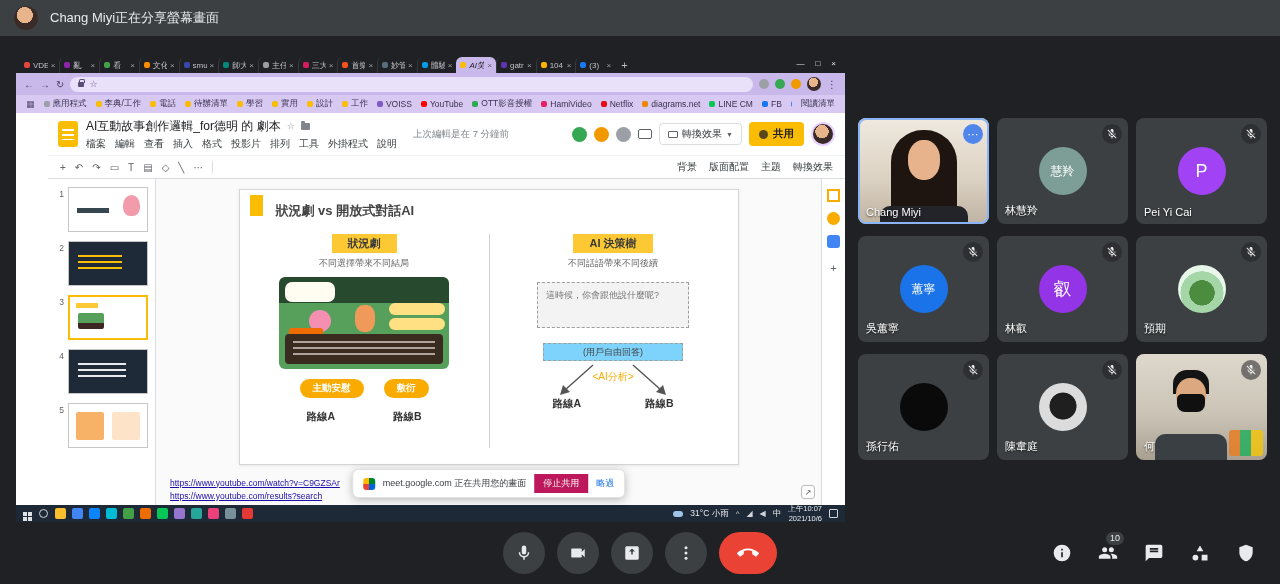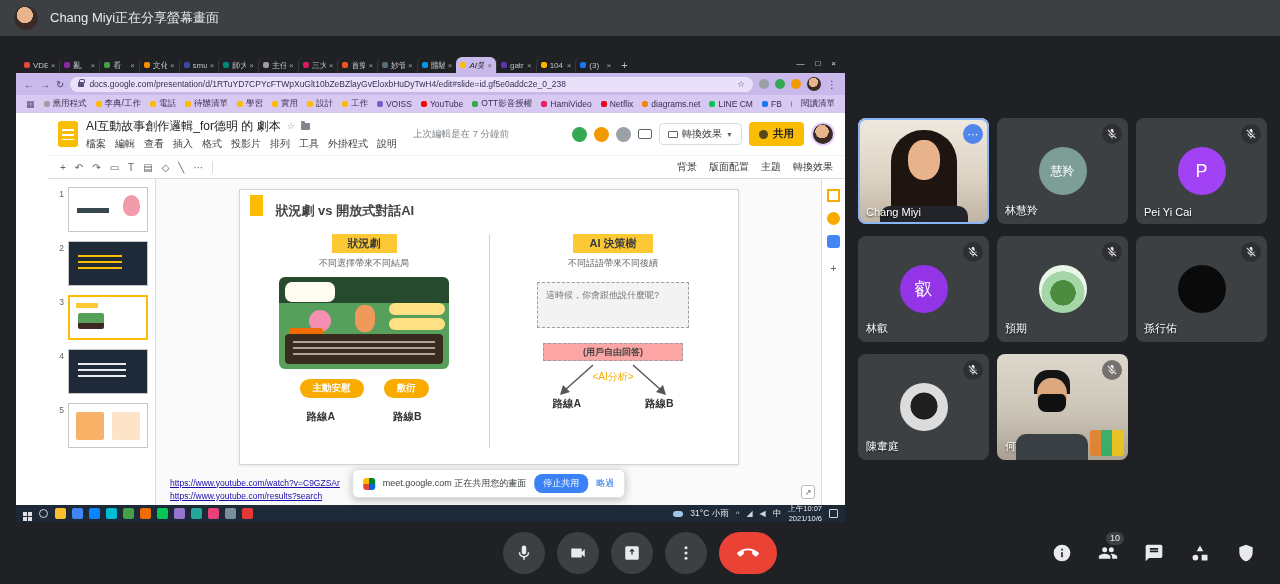--- a/index.html
+++ b/index.html
@@ -104,34 +104,34 @@
   .charB{position:absolute;left:76px;top:28px;width:20px;height:27px;background:#ef9a5a;border-radius:40%;}
   .opt{position:absolute;right:4px;width:56px;height:12px;background:#ffe082;border-radius:6px;}
   .opt1{top:26px;} .opt2{top:41px;}
   .dlg{position:absolute;left:6px;right:6px;bottom:5px;height:30px;background:#3a2b20;border-radius:4px;}
   .dlg::before{content:"";position:absolute;left:8px;right:8px;top:7px;height:16px;background:repeating-linear-gradient(#d7ccc8 0 2px,transparent 2px 6px);opacity:.75;}
   .nametag{position:absolute;left:10px;bottom:33px;width:34px;height:8px;background:#ef6c00;border-radius:3px;}
   .btnrow{display:flex;gap:20px;margin-top:10px;}
   .obtn{background:#f9ab00;color:#fff;font-weight:bold;font-size:9.5px;padding:3px 13px;border-radius:11px;white-space:nowrap;}
   .routerow{display:flex;gap:58px;margin-top:12px;font-size:10.5px;font-weight:bold;color:#333;}
   .qbox{margin-top:12px;width:152px;height:46px;border:1.5px dashed #9e9e9e;background:#f3f3f3;padding:6px 8px;font-size:9px;color:#757575;}
-  .abox{margin-top:15px;width:140px;height:18px;border:1.5px dashed #9e9e9e;background:#fca5a5;display:flex;align-items:center;justify-content:center;font-size:9px;font-weight:bold;color:#444;}
+  .abox{margin-top:15px;width:140px;height:18px;border:1.5px dashed #9e9e9e;background:#7dd3fc;display:flex;align-items:center;justify-content:center;font-size:9px;font-weight:normal;color:#444;}
   .arrowwrap{position:relative;width:150px;height:34px;margin-top:2px;flex:none;}
   .arrowwrap svg{position:absolute;inset:0;}
   .arrowwrap line{stroke:#555;stroke-width:1.4;}
   .arrowwrap polygon{fill:#555;}
   .ailabel{position:absolute;left:50%;top:7px;transform:translateX(-50%);color:#f9ab00;font-weight:normal;font-size:10px;white-space:nowrap;}
   .routerow2{display:flex;gap:64px;font-size:10.5px;font-weight:bold;color:#333;}
 
   .links{position:absolute;left:14px;bottom:2px;font-size:8.5px;color:#1a0dab;line-height:1.55;z-index:2;}
   .links .lnk{text-decoration:underline;white-space:nowrap;}
   .notice{position:absolute;left:50%;bottom:7px;transform:translateX(-50%);background:#fff;border:1px solid #e0e0e0;box-shadow:0 2px 8px rgba(0,0,0,.25);border-radius:6px;display:flex;align-items:center;gap:8px;padding:4px 10px;white-space:nowrap;z-index:4;}
   .nicon{width:12px;height:12px;border-radius:3px;background:conic-gradient(#00832d 0 25%,#0066da 25% 50%,#e94235 50% 75%,#ffba00 75% 100%);flex:none;}
   .ntext{font-size:9px;color:#3c4043;}
-  .stopbtn{background:#3b82f6;color:#fff;font-size:9px;padding:3px 9px;border-radius:8px;}
+  .stopbtn{background:#be185d;color:#fff;font-size:9px;padding:3px 9px;border-radius:0;}
   .skipbtn{color:#1a73e8;font-size:9px;}
   .fsexpand{position:absolute;right:6px;bottom:6px;width:14px;height:14px;border:1px solid #bbb;border-radius:3px;background:#fff;color:#5f6368;font-size:8px;display:flex;align-items:center;justify-content:center;z-index:2;}
 
   .rightrail{width:24px;border-left:1px solid #dadce0;display:flex;flex-direction:column;align-items:center;gap:10px;padding-top:10px;flex:none;}
   .rr1{width:13px;height:13px;border:2px solid #f9ab00;background:#fff;}
   .rr2{width:13px;height:13px;border-radius:50%;background:#f9ab00;}
   .rr3{width:13px;height:13px;border-radius:3px;background:#4285f4;}
   .rrplus{color:#5f6368;font-size:11px;margin-top:4px;}
 
   
@@ -299,21 +299,20 @@
       <span>×</span>
     </div>
   </div>
 
   <div class="urlbar">
     <span class="nav-glyph">←</span>
     <span class="nav-glyph">→</span>
     <span class="nav-glyph">↻</span>
     <div class="omnibox">
       <span class="lock"></span>
-      <span class="urltext">docs.google.com/presentation/d/1RTuYD7CPYcFTWpXuGlt10bZeBZlayGvEloxbHuDyTwH4/edit#slide=id.gf5e0addc2e_0_238</span>
       <span class="omni-star">☆</span>
     </div>
     <i class="ext-dot" style="background:#9aa0a6"></i>
     <i class="ext-dot" style="background:#34a853"></i>
     <i class="ext-dot" style="background:#f29900"></i>
     <span class="u-avatar"></span>
     <span class="u-more">⋮</span>
   </div>
 
   <div class="bookmarkbar">
@@ -650,20 +649,33 @@
       </div>
 
       <div class="mute">
         <svg viewBox="0 0 24 24">
           <path d="M19 11h-1.7c0 .74-.16 1.43-.43 2.05l1.23 1.23c.56-.98.9-2.09.9-3.28zm-4.02.17c0-.06.02-.11.02-.17V5c0-1.66-1.34-3-3-3S9 3.34 9 5v.18l5.98 5.99zM4.27 3 3 4.27l6.01 6.01V11c0 1.66 1.33 3 2.99 3 .22 0 .44-.03.65-.08l1.66 1.66c-.71.33-1.5.52-2.31.52-2.76 0-5.3-2.1-5.3-5.1H5c0 3.41 2.72 6.23 6 6.72V21h2v-3.28c.91-.13 1.77-.45 2.54-.9L19.73 21 21 19.73 4.27 3z"></path>
         </svg>
       </div>
       <div class="pname">Pei Yi Cai</div>
     </div>
 
+    <div class="tile init">
+
+      <div class="avatar" style="background: rgb(26, 115, 232);">
+        <span>蕙寧</span>
+      </div>
+
+      <div class="mute">
+        <svg viewBox="0 0 24 24">
+          <path d="M19 11h-1.7c0 .74-.16 1.43-.43 2.05l1.23 1.23c.56-.98.9-2.09.9-3.28zm-4.02.17c0-.06.02-.11.02-.17V5c0-1.66-1.34-3-3-3S9 3.34 9 5v.18l5.98 5.99zM4.27 3 3 4.27l6.01 6.01V11c0 1.66 1.33 3 2.99 3 .22 0 .44-.03.65-.08l1.66 1.66c-.71.33-1.5.52-2.31.52-2.76 0-5.3-2.1-5.3-5.1H5c0 3.41 2.72 6.23 6 6.72V21h2v-3.28c.91-.13 1.77-.45 2.54-.9L19.73 21 21 19.73 4.27 3z"></path>
+        </svg>
+      </div>
+      <div class="pname">吳蕙寧</div>
+    </div>
 
     <div class="tile init big">
 
       <div class="avatar" style="background: rgb(147, 52, 230);">
         <span>叡</span>
       </div>
 
       <div class="mute">
         <svg viewBox="0 0 24 24">
           <path d="M19 11h-1.7c0 .74-.16 1.43-.43 2.05l1.23 1.23c.56-.98.9-2.09.9-3.28zm-4.02.17c0-.06.02-.11.02-.17V5c0-1.66-1.34-3-3-3S9 3.34 9 5v.18l5.98 5.99zM4.27 3 3 4.27l6.01 6.01V11c0 1.66 1.33 3 2.99 3 .22 0 .44-.03.65-.08l1.66 1.66c-.71.33-1.5.52-2.31.52-2.76 0-5.3-2.1-5.3-5.1H5c0 3.41 2.72 6.23 6 6.72V21h2v-3.28c.91-.13 1.77-.45 2.54-.9L19.73 21 21 19.73 4.27 3z"></path>

